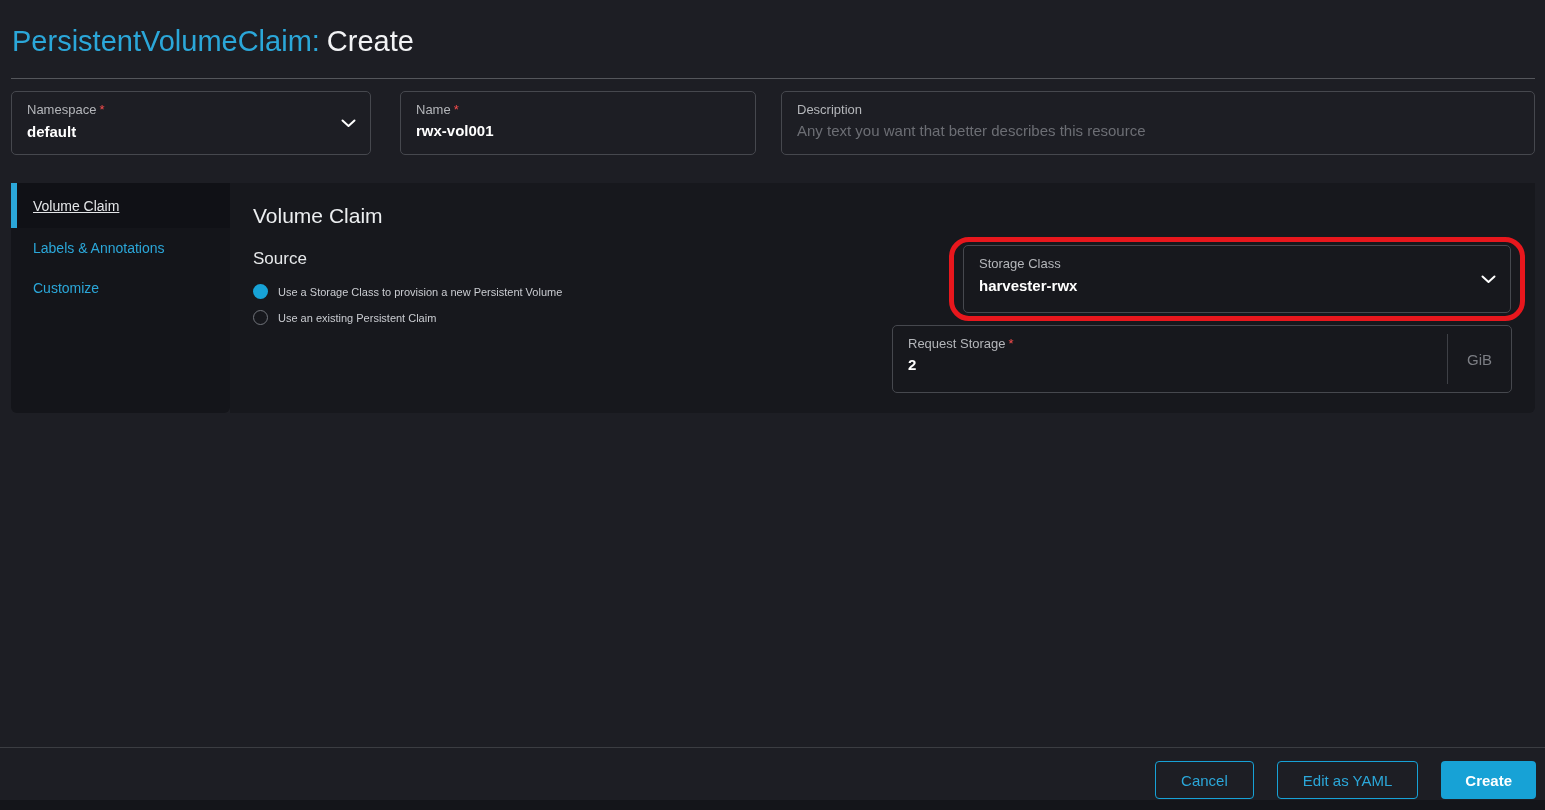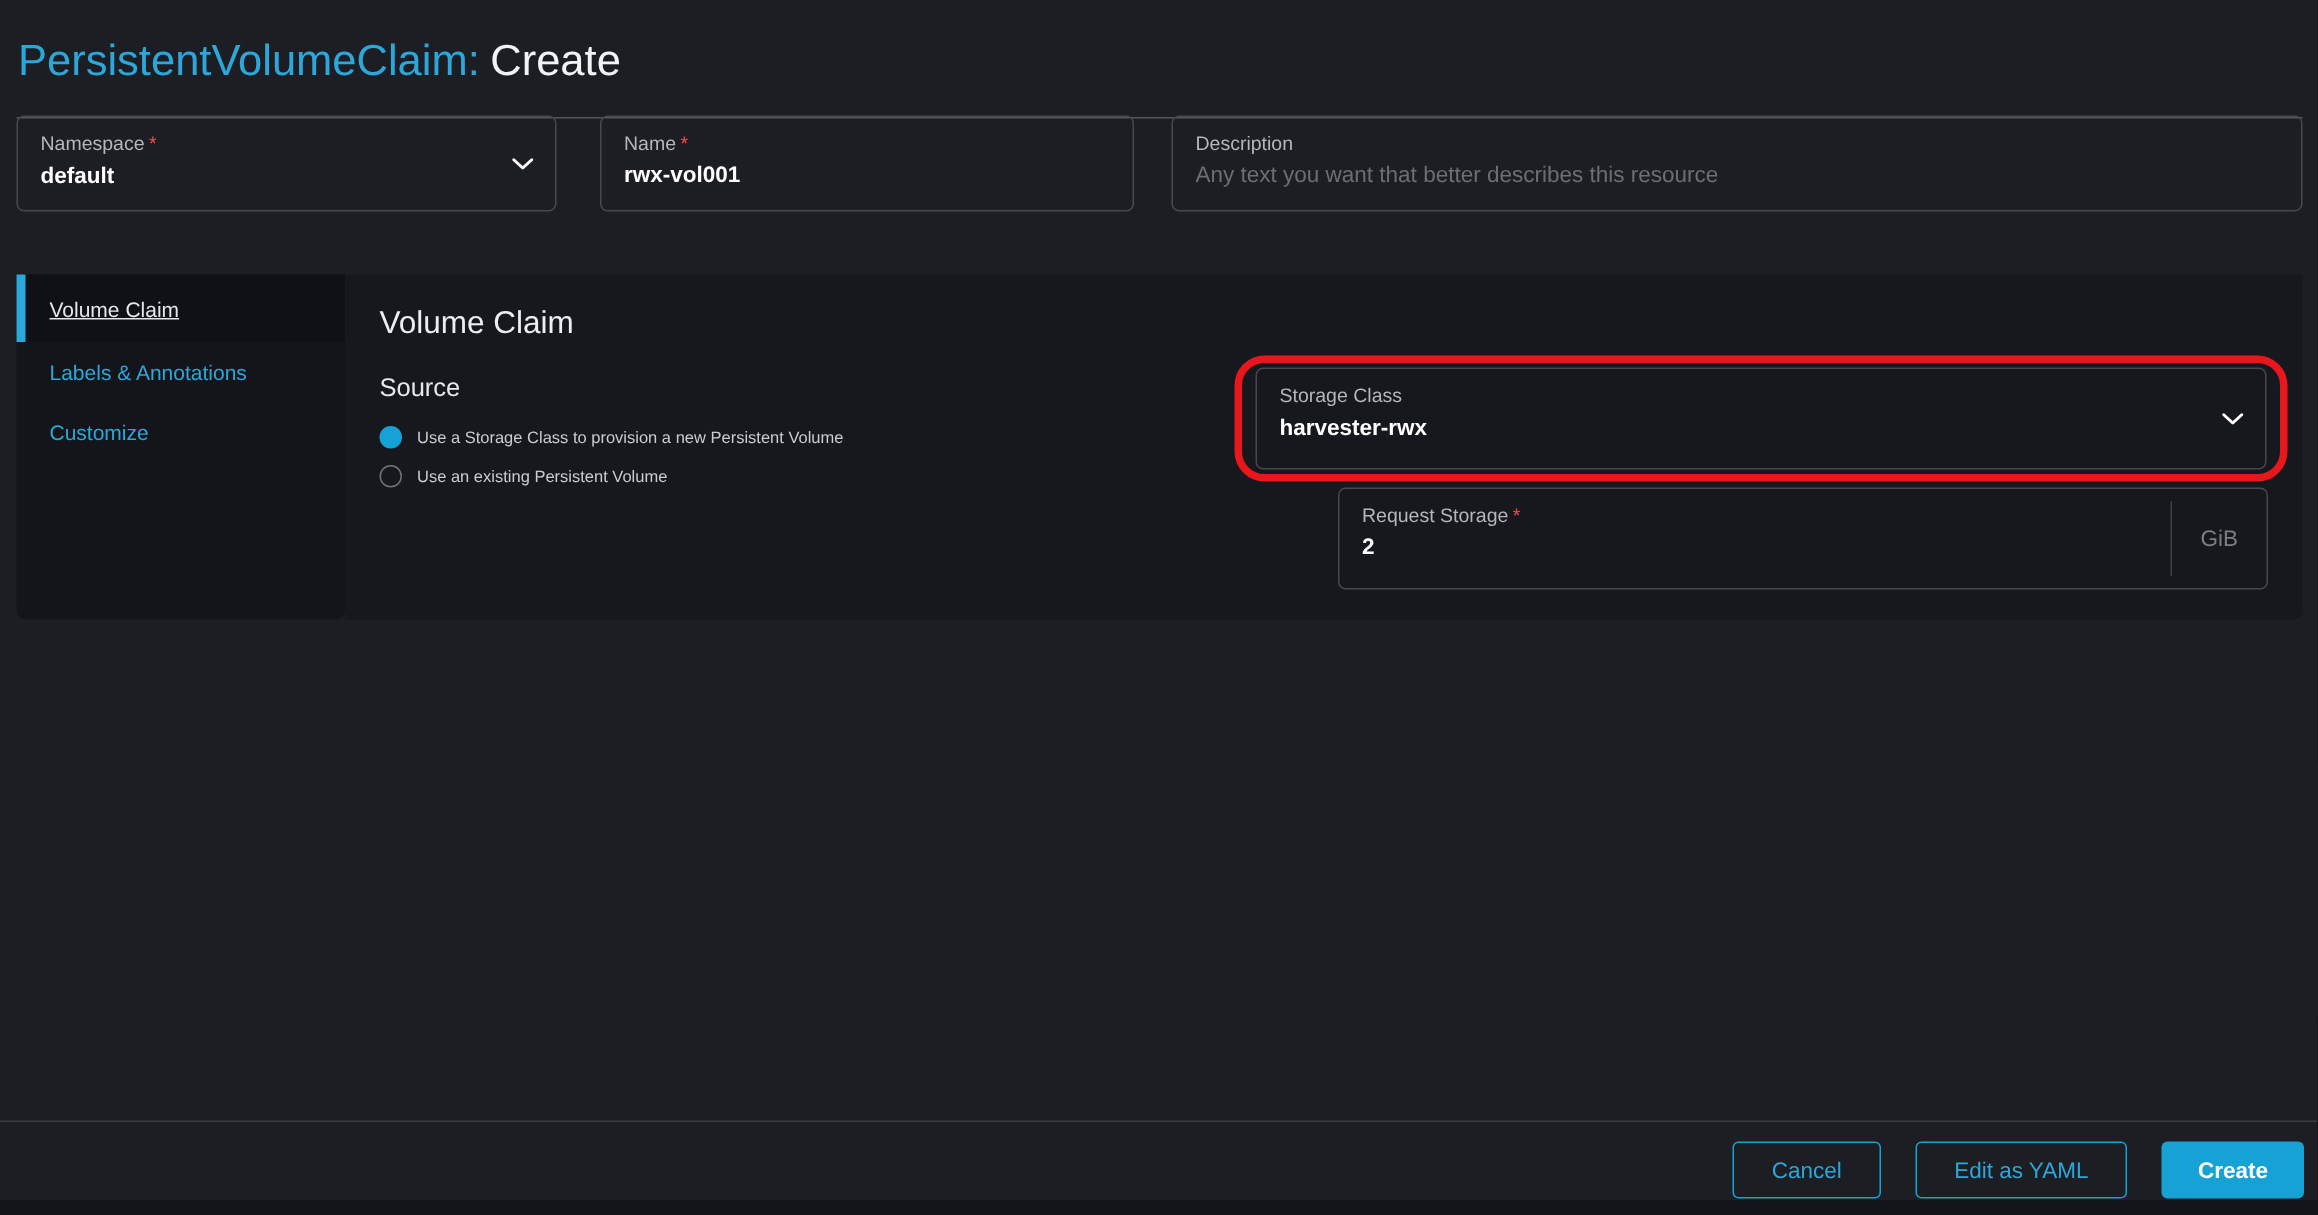--- a/index.html
+++ b/index.html
@@ -13,21 +13,21 @@
     overflow: hidden;
   }
 
   
   .page-title { position: absolute; left: 12px; top: 27px; font-size: 29px; line-height: 28px; }
   .title-resource { color: var(--accent, #2ba7d9); }
   .title-action { color: #f2f3f5; margin-left: 7px; }
   .header-divider { position: absolute; left: 11px; right: 10px; top: 78px; height: 1px; background: #54565b; }
 
   
-  .fields-row { position: absolute; left: 11px; right: 10px; top: 77px; height: 64px; display: flex; }
+  .fields-row { position: absolute; left: 11px; right: 10px; top: 91px; height: 64px; display: flex; }
   .form-box {
     border: 1px solid #46484e; border-radius: 5px;
     padding: 10px 15px 0 15px; height: 64px; position: relative;
     background: transparent;
   }
   .fb-namespace { width: 360px; margin-right: 29px; cursor: pointer; }
   .fb-name { width: 356px; margin-right: 25px; }
   .fb-description { flex: 1; }
   .box-label { font-size: 13px; color: #b4b6ba; line-height: 15px; }
   .req { color: var(--required, #f64c4c); margin-left: 3px; }
@@ -64,21 +64,21 @@
   .radio-row { display: flex; align-items: center; margin-top: 14px; cursor: pointer; }
   .radio-row + .radio-row { margin-top: 11px; }
   .radio-dot { width: 15px; height: 15px; border-radius: 50%; flex: 0 0 15px; }
   .radio-dot.selected { background: var(--primary, #17a2d6); }
   .radio-dot.unselected { border: 1px solid #70737a; }
   .radio-label { margin-left: 10px; font-size: 11px; color: #caccd1; }
 
   
   .sc-ring {
     position: absolute; top: 54px; right: 10px;
-    width: 702px; height: 84px;
+    width: 576px; height: 84px;
     border: 5px solid var(--annotation, #e8171d); border-radius: 20px;
     padding: 3px 9px;
   }
   .sc-field { width: 100%; height: 100%; border: 1px solid #46484e; border-radius: 5px; padding: 10px 15px 0 15px; position: relative; cursor: pointer; }
   .rs-field {
     position: absolute; top: 142px; right: 23px;
     width: 620px; height: 68px;
     border: 1px solid #46484e; border-radius: 5px;
     display: flex;
   }
@@ -155,21 +155,21 @@
     <div class="tab-body">
       <div class="panel-heading">Volume Claim</div>
       <div class="source-heading">Source</div>
 
       <div class="radio-row">
         <span class="radio-dot selected"></span>
         <span class="radio-label">Use a Storage Class to provision a new Persistent Volume</span>
       </div>
       <div class="radio-row">
         <span class="radio-dot unselected"></span>
-        <span class="radio-label">Use an existing Persistent Volume</span>
+        <span class="radio-label">Use an existing Persistent Claim</span>
       </div>
 
       <div class="sc-ring">
         <div class="sc-field">
           <div class="box-label">Storage Class</div>
           <div class="box-value">harvester-rwx</div>
           <svg class="chevron" width="15" height="9" viewBox="0 0 15 9">
               <polyline points="1.5,1.5 7.5,7 13.5,1.5" fill="none" stroke="#ffffff" stroke-width="2" stroke-linecap="round" stroke-linejoin="round"></polyline>
             </svg>
         </div>

